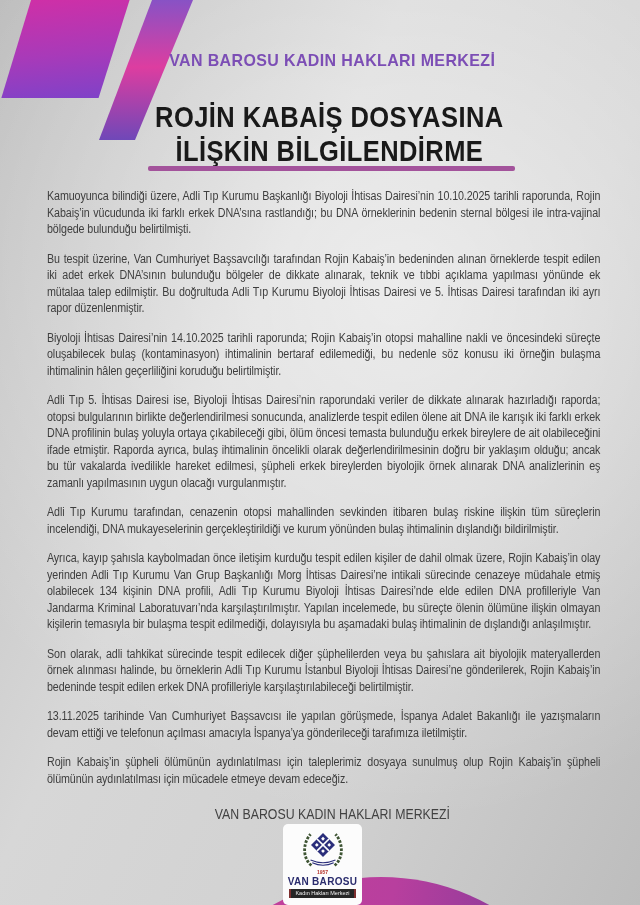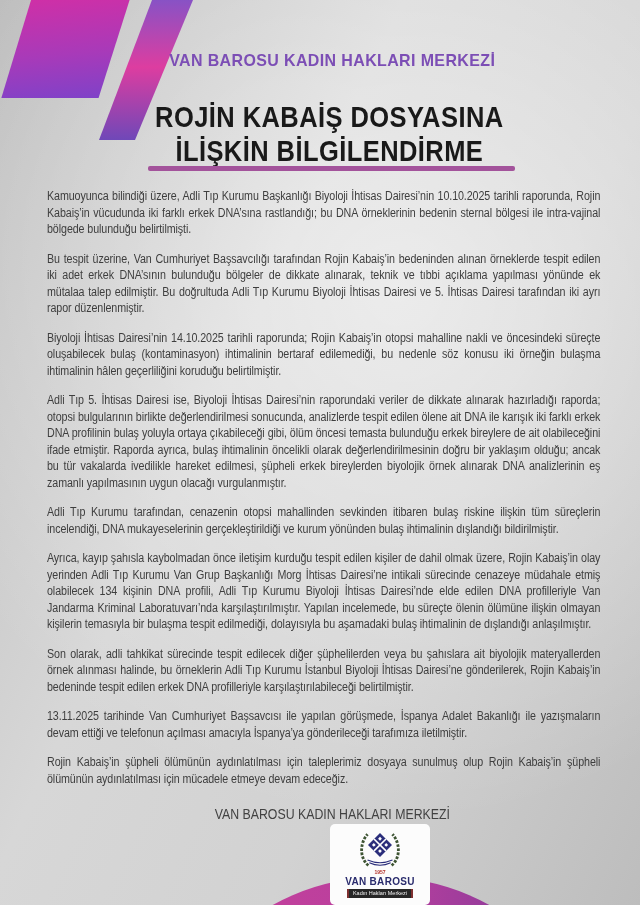--- a/index.html
+++ b/index.html
@@ -44,23 +44,23 @@
   .body-text p{margin:0 0 13px 0;}
   .signature{
     position:absolute;top:806px;left:0;width:640px;padding-left:28px;box-sizing:border-box;
     text-align:center;font-size:14px;color:#424242;transform:scaleX(.88);
   }
   .bottom-ellipse{
     position:absolute;left:150px;top:877px;width:462px;height:480px;border-radius:50%;
     background:linear-gradient(100deg,#c8419a 5%,#b83f9e 45%,#6e3897 85%);
   }
   .logo-card{
-    position:absolute;left:283px;top:824px;width:100px;height:81px;
+    position:absolute;left:283px;top:824px;width:79px;height:81px;
     background:#fcfcfc;border-radius:5px;
-    display:flex;flex-direction:column;align-items:center;margin-left:47px;
+    display:flex;flex-direction:column;align-items:center;
   }
   .logo-art{margin-top:4px;}
   .logo-year{font-size:5px;font-weight:bold;color:#b5342c;line-height:5px;margin-top:1px;}
   .logo-name{font-size:10px;font-weight:bold;color:#2a2c6d;letter-spacing:.3px;line-height:11px;margin-top:1px;}
   .logo-badge{
     margin-top:2px;background:#262626;color:#f2f2f2;font-size:5.5px;line-height:7px;
     padding:1px 4px;border-left:2px solid #7e2f2f;border-right:2px solid #7e2f2f;
     white-space:nowrap;
   }
 </style>

